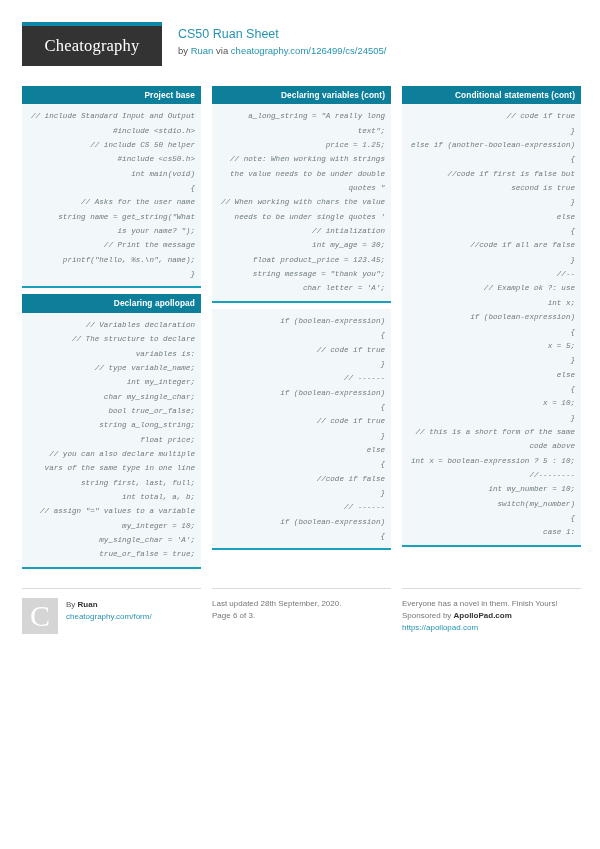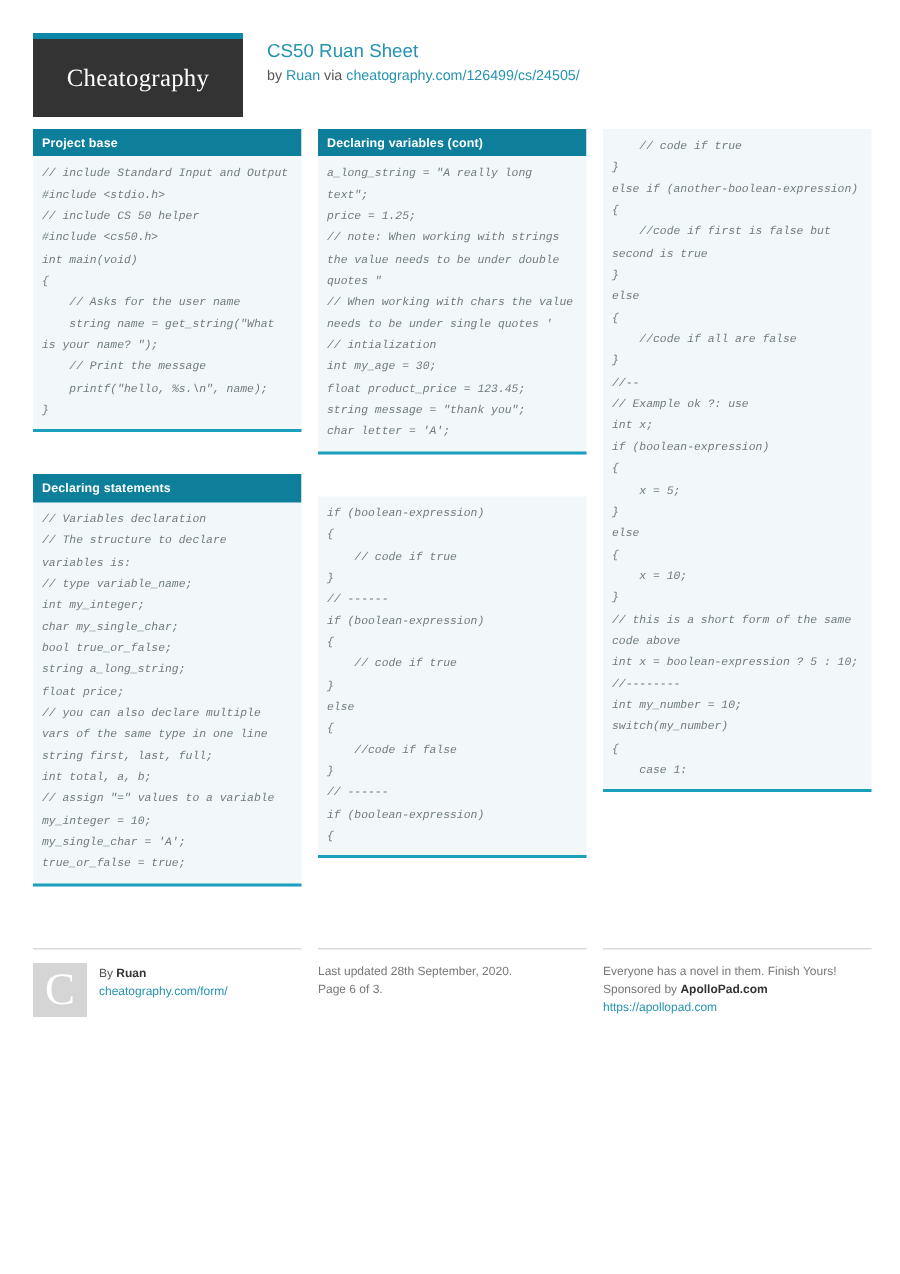--- a/index.html
+++ b/index.html
@@ -25,21 +25,21 @@
 
   
   .header {
     display: flex;
     align-items: flex-start;
     height: 52px;
     margin-bottom: 12px;
   }
   .logo-box {
     width: 140px;
-    height: 56px;
+    height: 44px;
     background: #333333;
     border-top: 4px solid #0e88a8;
     box-sizing: border-box;
     display: flex;
     align-items: center;
     justify-content: center;
     flex: none;
   }
   .logo-text {
     color: #ffffff;
@@ -80,22 +80,23 @@
     align-items: flex-start;
   }
   .col {
     width: 179px;
     flex: none;
   }
 
   .card {
     background: #f2f8f9;
     border-bottom: 2px solid #1aa0bd;
-    margin-bottom: 28px;
+    margin-bottom: 6px;
     overflow: hidden;
+    text-align: right;
   }
   .card-header {
     background: #0d7f9b;
     color: #ffffff;
     font-size: 8.3px;
     font-weight: bold;
     padding: 4px 6px 4px 6px;
     line-height: 1.25;
     letter-spacing: 0.1px;
   }
@@ -183,21 +184,21 @@
 int main(void)
 {
     // Asks for the user name
     string name = get_string("What is your name? ");
     // Print the message
     printf("hello, %s.\n", name);
 }</pre>
         </div>
       </div>
       <div class="card">
-        <div class="card-header">Declaring statements</div>
+        <div class="card-header">Declaring apollopad</div>
         <div class="card-body">
           <pre class="code">// Variables declaration
 // The structure to declare variables is:
 // type variable_name;
 int my_integer;
 char my_single_char;
 bool true_or_false;
 string a_long_string;
 float price;
 // you can also declare multiple vars of the same type in one line
@@ -243,20 +244,21 @@
 }
 // ------
 if (boolean-expression)
 {</pre>
         </div>
       </div>
     </div>
 
     <div class="col">
       <div class="card">
+        <div class="card-header">Conditional statements (cont)</div>
         <div class="card-body">
           <pre class="code">    // code if true
 }
 else if (another-boolean-expression)
 {
     //code if first is false but second is true
 }
 else
 {
     //code if all are false

